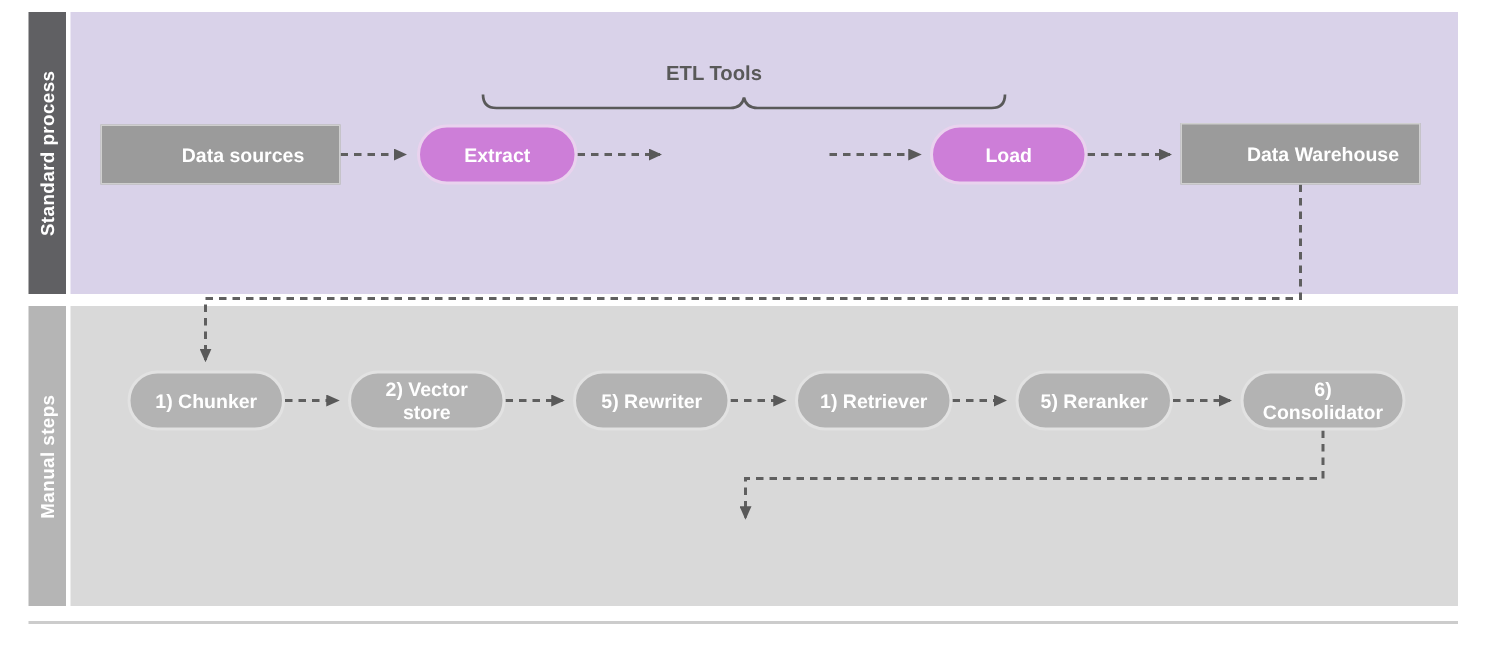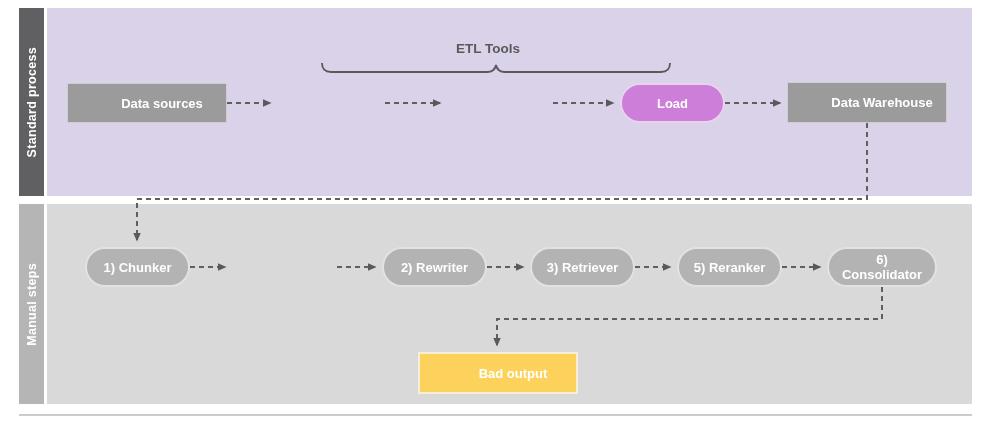--- a/index.html
+++ b/index.html
@@ -26,21 +26,21 @@
     color:#ffffff;font-weight:bold;font-size:13px;line-height:15px;text-align:center;
     white-space:pre-line;box-sizing:border-box;
   }
   .rect{border:1.5px solid var(--border-box);padding-left:30px;}
   .pill{border-radius:21px;}
   .pink{background:var(--node-pink);border:2px solid var(--border-pink);}
   .graybox{background:var(--node-gray-box);}
   .graypill{background:var(--node-gray-pill);border:2px solid var(--border-gray-pill);}
   .yellow{background:var(--node-yellow);border:2px solid var(--border-yellow);}
   .annotation{
-    position:absolute;left:456px;top:41px;width:120px;
+    position:absolute;left:416px;top:41px;width:120px;text-align:center;
     color:var(--label-dark);font-weight:bold;font-size:13.5px;
   }
   #connectors{position:absolute;left:0;top:0;pointer-events:none;}
   .divider{position:absolute;left:19px;top:414px;width:953px;height:2px;background:var(--divider);}
 </style>
 </head>
 <body>
 
 <div id="canvas">
 
@@ -74,25 +74,27 @@
       <path d="M635,267 L670,267" marker-end="url(#arrow)"></path>
       <path d="M782,267 L820,267" marker-end="url(#arrow)"></path>
       <path d="M882,287 L882,319 L497,319 L497,345" marker-end="url(#arrow)"></path>
     </g>
     <path d="M322,63 C322,69 325,72 331,72 L487,72 C492,72 495,70 496,65 C497,70 500,72 505,72 L661,72 C667,72 670,69 670,63" stroke="#595959" stroke-width="1.8" fill="none"></path>
   </svg>
 
   <div class="annotation">ETL Tools</div>
 
   <div class="node rect graybox" style="left:67px;top:83px;width:160px;height:40px;">Data sources</div>
+  <div class="node pill pink" style="left:278px;top:83px;width:107px;height:40px;">Extract</div>
   <div class="node pill pink" style="left:620px;top:83px;width:105px;height:40px;text-align:center;">Load</div>
   <div class="node rect graybox" style="left:787px;top:82px;width:160px;height:41px;text-align:right;">Data Warehouse</div>
 
   <div class="node pill graypill" style="left:85px;top:247px;width:105px;height:40px;">1) Chunker</div>
-  <div class="node pill graypill" style="left:382px;top:247px;width:105px;height:40px;">2) Rewriter</div>
-  <div class="node pill graypill" style="left:530px;top:247px;width:105px;height:40px;">3) Retriever</div>
+  <div class="node pill graypill" style="left:232px;top:247px;width:105px;height:40px;">2) Vector
+store</div>
+  <div class="node pill graypill" style="left:382px;top:247px;width:105px;height:40px;">5) Rewriter</div>
+  <div class="node pill graypill" style="left:530px;top:247px;width:105px;height:40px;">1) Retriever</div>
   <div class="node pill graypill" style="left:677px;top:247px;width:105px;height:40px;">5) Reranker</div>
   <div class="node pill graypill" style="left:827px;top:247px;width:110px;height:40px;">6)
 Consolidator</div>
 
-  <div class="node rect yellow" style="left:418px;top:352px;width:160px;height:42px;">Bad output</div>
 
 </div>
 
 </body></html>

